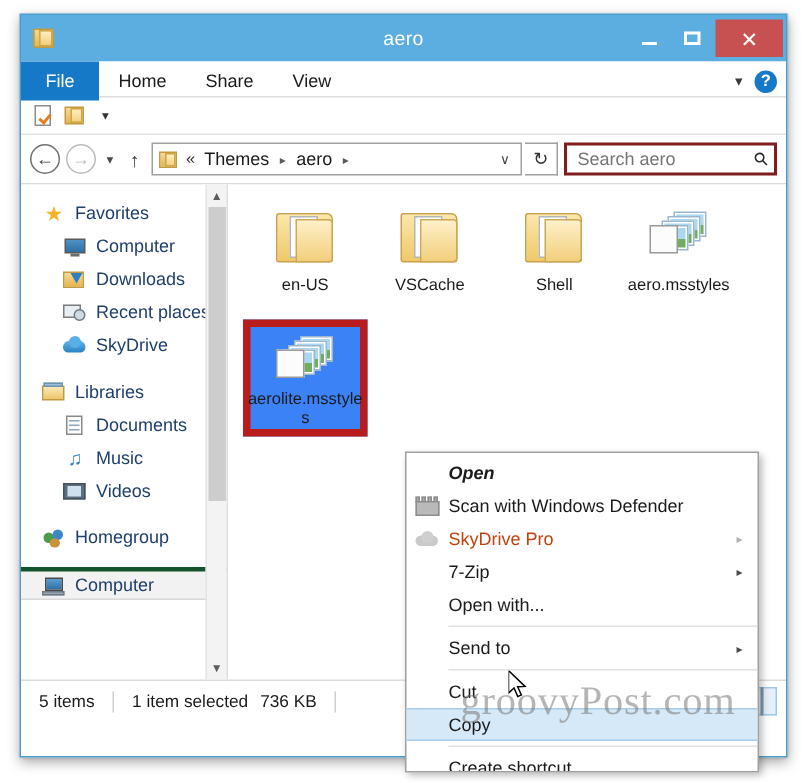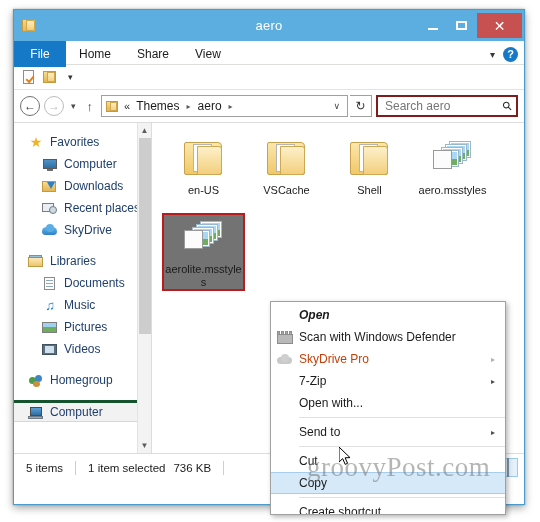--- a/index.html
+++ b/index.html
@@ -382,22 +382,22 @@
   }
   .file-item {
     width: 83px;
     height: 78px;
     display: flex;
     flex-direction: column;
     align-items: center;
     padding-top: 4px;
   }
   .file-item.selected {
-    background: #737373;
-    border: 2px solid #b91c1c;
+    background: #3b82f6;
+    border: 5px solid #b91c1c;
   }
   .file-icon-box {
     width: 48px; height: 42px;
     position: relative;
     margin-bottom: 3px;
   }
   
   .big-folder .back {
     position: absolute; left: 4px; top: 3px;
     width: 38px; height: 33px;
@@ -701,28 +701,20 @@
             <span class="page"></span>
             <span class="l1"></span>
             <span class="l2"></span>
             <span class="l3"></span>
           </span>
         <span>Documents</span>
       </div>
       <div class="nav-item child">
         <span class="nav-ico ico-music">♫</span>
         <span>Music</span>
-      </div>
-      <div class="nav-item child">
-        <span class="nav-ico ico-pic">
-            <span class="fr"></span>
-            <span class="sky"></span>
-            <span class="hill"></span>
-          </span>
-        <span>Pictures</span>
       </div>
       <div class="nav-item child">
         <span class="nav-ico ico-vid">
             <span class="fr"></span>
             <span class="in"></span>
           </span>
         <span>Videos</span>
       </div>
 
       <div class="nav-spacer"></div>

